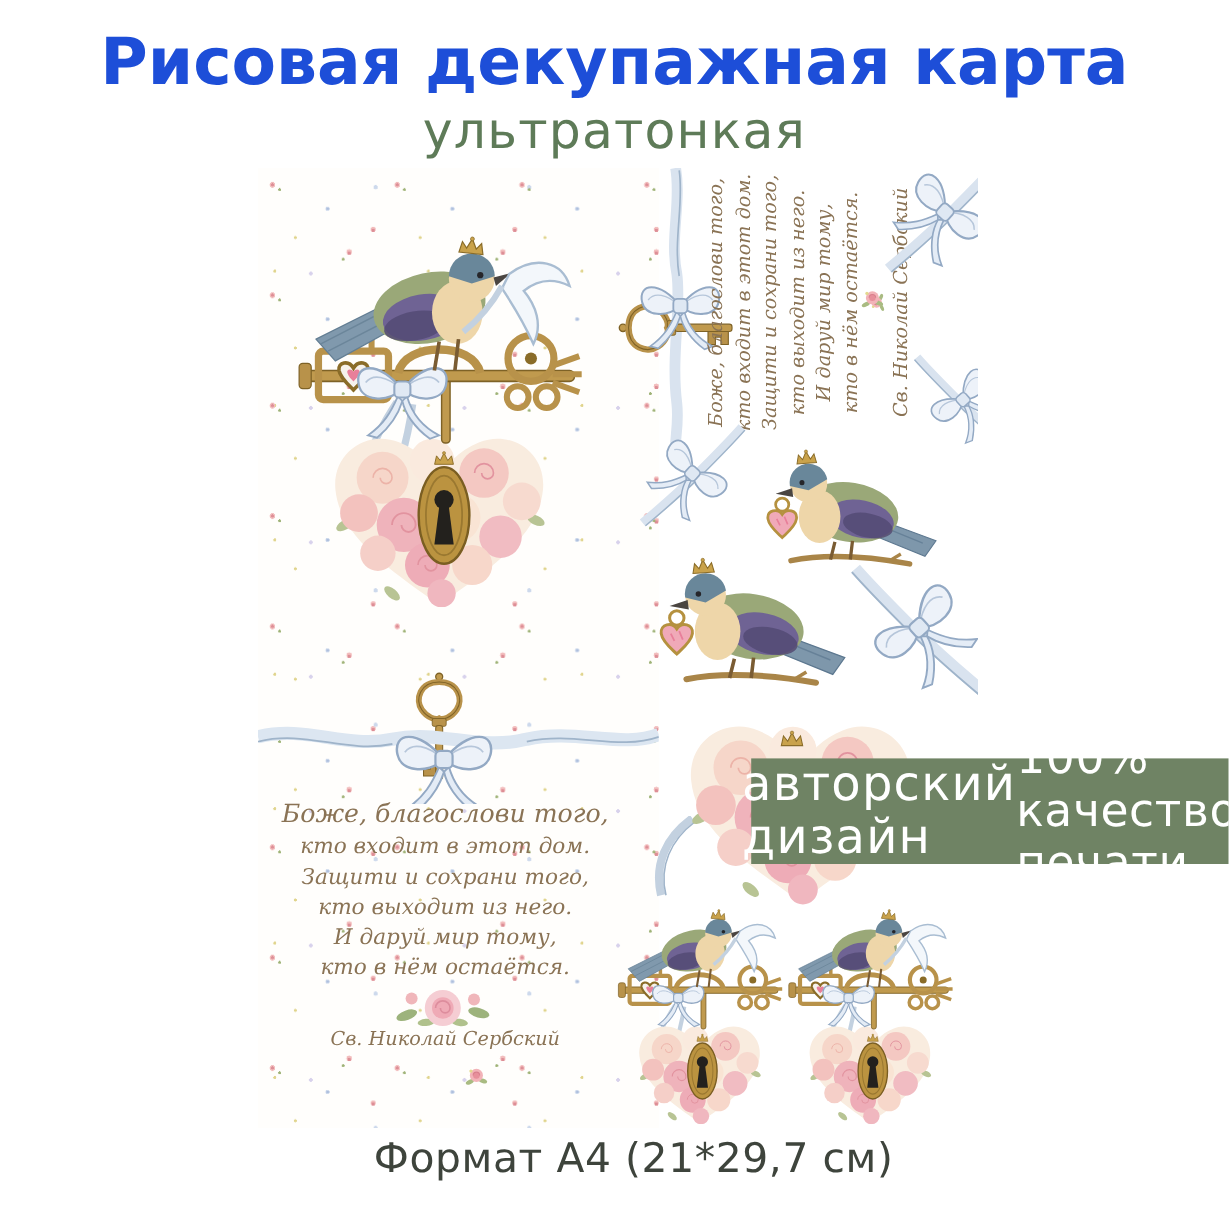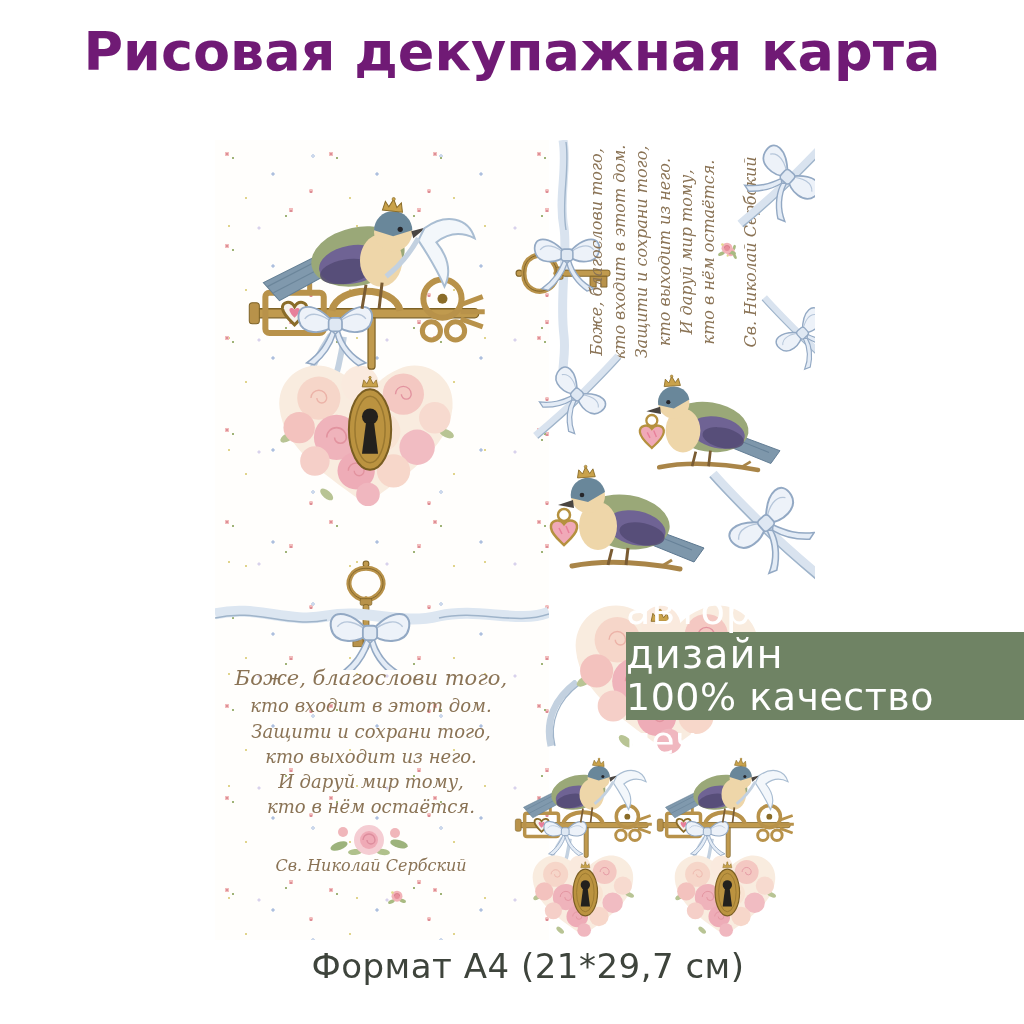--- a/index.html
+++ b/index.html
@@ -1,19 +1,19 @@
 <!DOCTYPE html>
 <html lang="ru"><head>
 <meta charset="utf-8">
 <style>
   html,body{margin:0;padding:0;background:#ffffff;}
   .stage{position:relative;width:1024px;height:1024px;background:#ffffff;overflow:hidden;
          font-family:"DejaVu Sans","Liberation Sans",sans-serif;}
   .title{position:absolute;top:20px;left:0;width:100%;text-align:center;
-         font-size:54px;font-weight:bold;color:#701a75;letter-spacing:0px;}
+         font-size:54px;font-weight:bold;color:#1d4ed8;letter-spacing:0px;}
   .subtitle{position:absolute;top:84px;left:0;width:100%;text-align:center;
          font-size:42px;font-weight:normal;color:#5e7b58;letter-spacing:1px;}
   .sheet{position:absolute;left:215px;top:140px;width:600px;height:800px;background:#ffffff;overflow:hidden;}
   .floral{position:absolute;left:0;top:0;width:334px;height:800px;background-color:#fffefc;
     background-image:
       radial-gradient(circle 2px   at 12px 14px, #dd8e96 60%, rgba(0,0,0,0) 70%),
       radial-gradient(circle 4px   at 12px 14px, #f2bcbc 55%, rgba(0,0,0,0) 64%),
       radial-gradient(circle 1.7px at 18px 18px, #9fb377 60%, rgba(0,0,0,0) 78%),
       radial-gradient(circle 1.6px at 58px 34px, #aebfdd 60%, rgba(0,0,0,0) 78%),
       radial-gradient(circle 3px   at 58px 34px, #cdd9ec 55%, rgba(0,0,0,0) 66%),
@@ -38,21 +38,21 @@
   .sig-left{position:absolute;left:0;top:716px;width:312px;text-align:center;
        font-family:"DejaVu Serif","Liberation Serif",serif;font-style:italic;
        font-size:16px;color:#8a7355;}
   .rot-block{position:absolute;left:352px;top:14px;width:212px;height:196px;
        transform:rotate(-90deg);display:flex;flex-direction:column;align-items:center;justify-content:center;
        font-family:"DejaVu Serif","Liberation Serif",serif;font-style:italic;color:#8a7355;}
   .r-line{font-size:16px;line-height:1.4;white-space:nowrap;}
   .r-rose{margin:3px 0 1px 0;}
   .r-sig{font-size:16px;white-space:nowrap;}
   .banner{position:absolute;left:626px;top:632px;width:398px;height:88px;background:#6f8364;
-       display:flex;flex-direction:column;align-items:center;justify-content:center;}
+       display:flex;flex-direction:row;align-items:center;justify-content:center;}
   .banner-line1{font-size:40px;font-weight:normal;color:#ffffff;letter-spacing:1px;line-height:1.1;}
   .banner-line2{font-size:38px;font-weight:normal;color:#ffffff;letter-spacing:0.5px;line-height:1.15;}
   .format-line{position:absolute;top:946px;left:16px;width:100%;text-align:center;
        font-size:34px;color:#3e443c;letter-spacing:0.5px;}
 </style>
 </head>
 <body>
 
 <svg width="0" height="0" style="position:absolute" aria-hidden="true">
   <defs>
@@ -199,20 +199,21 @@
       <path d="M17,66 L20,72 M24,64 L27,71" stroke="#e87f9a" stroke-width="1.5"></path>
       <path d="M70,87 L66,103 M86,86 L84,103" stroke="#7a5c33" stroke-width="3"></path>
       <use href="#sym-crown" x="32" y="2" width="24" height="16" transform="rotate(-4 44 10)"></use>
     </symbol>
   </defs>
 </svg>
 
 <div class="stage">
 
   <div class="title">Рисовая декупажная карта</div>
+  <div class="subtitle">ультратонкая</div>
 
   <div class="sheet">
 
     <div class="floral"></div>
 
     <svg class="ill" style="left:30px;top:44px;width:242px;height:322px" viewBox="0 0 240 320">
         <use href="#sym-comp"></use>
       </svg>
 
     <svg class="ill" style="left:122px;top:418px;width:58px;height:96px" viewBox="0 0 80 132">

